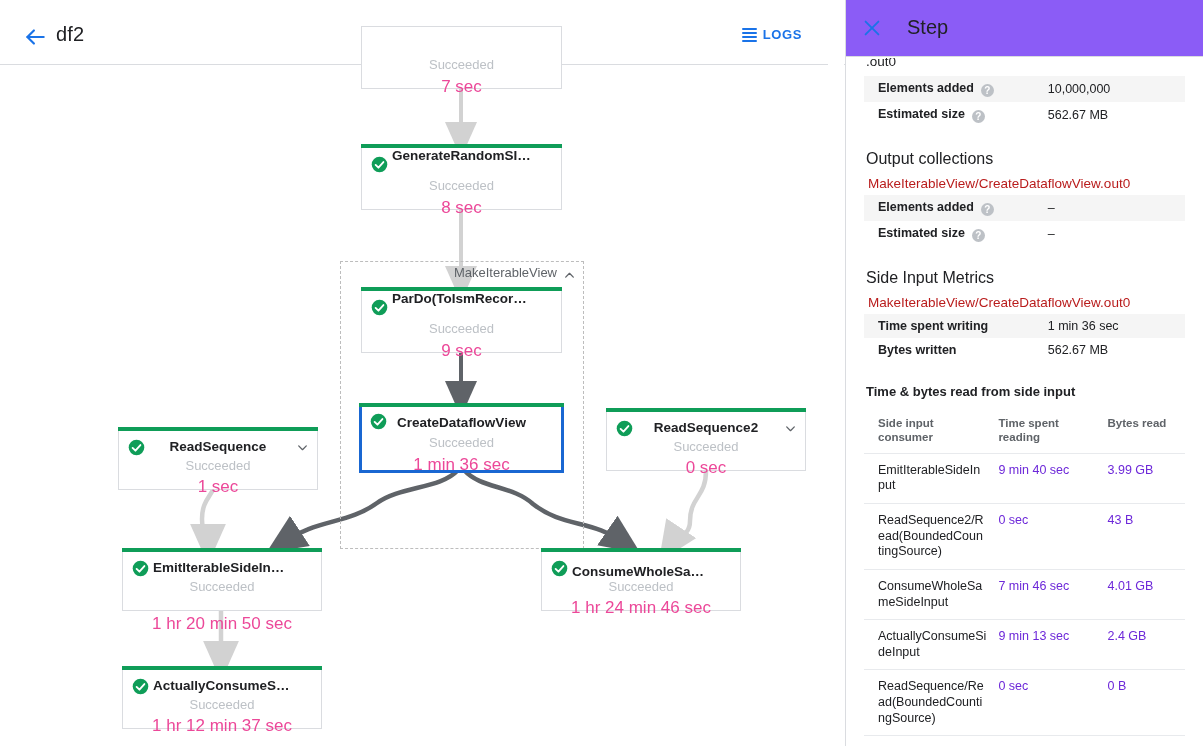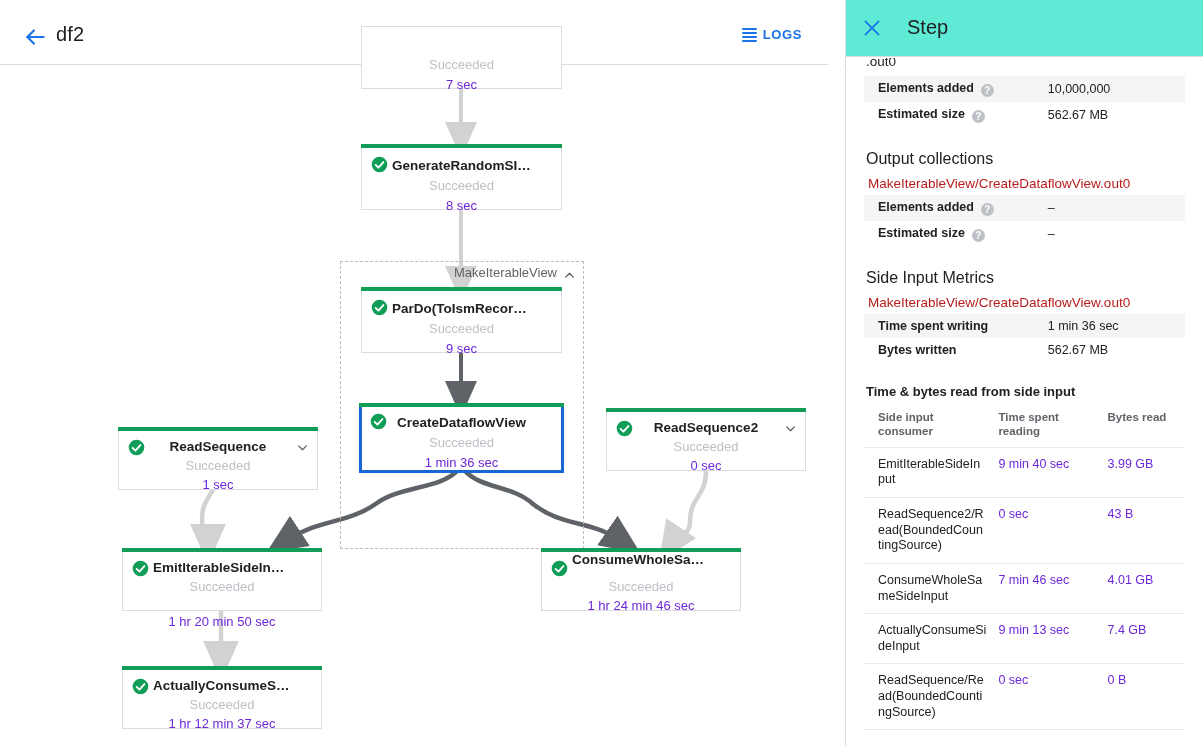--- a/index.html
+++ b/index.html
@@ -68,31 +68,31 @@
   .node .accent {
     position: absolute; left: -1px; right: -1px; top: -4px;
     height: 4px; background: #0f9d58;
   }
   .node.selected {
     border: 3px solid #1967d2;
     border-top: none;
   }
   .node.selected .accent { left: -3px; right: -3px; top: -4px; }
   .node .title {
-    position: absolute; left: 0; right: 0; top: 10px;
+    position: absolute; left: 0; right: 0; top: 0;
     text-align: center; font-size: 13.5px; font-weight: bold; color: #202124;
     padding: 0 30px; white-space: nowrap; overflow: hidden; text-overflow: ellipsis;
   }
   .node .status {
     position: absolute; left: 0; right: 0; top: 30px;
     text-align: center; font-size: 13px; color: #bdc1c6;
   }
   .node .duration {
     position: absolute; left: 0; right: 0; top: 50px;
-    text-align: center; font-size: 13px; color: #6d28d9;
+    text-align: center; font-size: 17px; color: #ec4899;
   }
   .node .check {
     position: absolute; left: 9px; top: 8px; width: 17px; height: 17px;
   }
   .node .node-chevron {
     position: absolute; right: 8px; top: 9px; width: 13px; height: 13px; color: #5f6368;
   }
   
   .node.clipped { border-top: 1px solid #dadce0; }
 
@@ -106,21 +106,21 @@
     background: #ffffff;
   }
 
   
   #right-pane {
     position: absolute; left: 846px; top: 0; width: 357px; height: 746px;
     background: #fff; overflow: hidden;
   }
   #right-header {
     position: absolute; left: 0; top: 0; width: 357px; height: 57px;
-    border-bottom: 1px solid #dadce0; background: #5eead4; text-align: right;
+    border-bottom: 1px solid #dadce0; background: #8b5cf6; text-align: right;
   }
   #close-icon {
     position: absolute; left: 15px; top: 17px; width: 22px; height: 22px;
     color: #1a73e8; cursor: pointer;
   }
   #right-title {
     position: absolute; left: 61px; top: 16px;
     font-size: 20px; color: #202124;
   }
   #right-body {
@@ -144,21 +144,21 @@
     font-weight: bold;
   }
   h3.section {
     font-size: 16px; font-weight: 400; color: #202124;
     margin: 22px 0 8px 2px;
   }
   .collection-name {
     font-size: 13.5px; color: #b91c1c; margin: 0 0 2px 4px; word-break: break-all;
   }
   h4.subsection {
-    font-size: 13px; font-weight: bold; color: #202124; margin: 22px 0 8px 2px;
+    font-size: 13px; font-weight: bold; color: #202124; margin: 22px 0 14px 2px;
   }
   table.side { width: 100%; border-collapse: collapse; margin-top: 2px; }
   table.side th {
     font-size: 11.5px; font-weight: bold; color: #5f6368; text-align: left;
     padding: 3px 6px 8px 14px; vertical-align: top; line-height: 1.25;
   }
   table.side th.c2, table.side th.c3 { padding-left: 6px; }
   table.side td {
     font-size: 12.5px; color: #6d28d9; padding: 9px 6px 9px 14px;
     vertical-align: top; border-top: 1px solid #e8eaed; line-height: 1.25;
@@ -328,21 +328,21 @@
       </div>
 
       <div class="node" style="left:541px; top:495px; width:200px; height:59px;">
         <div class="accent"></div>
         <span class="check">
           <svg viewBox="0 0 24 24" width="17" height="17">
               <circle cx="12" cy="12" r="11" fill="#0f9d58"></circle>
               <polyline points="6.5,12.5 10.5,16.5 17.5,8.5" fill="none" stroke="#fff" stroke-width="2.6" stroke-linecap="round" stroke-linejoin="round"></polyline>
             </svg>
         </span>
-        <div class="title" style="top:0;">ConsumeWholeSameSi…</div>
+        <div class="title" style="top:12px;">ConsumeWholeSameSi…</div>
         <div class="status" style="top:27px;">Succeeded</div>
         <div class="duration" style="top:46px;">1 hr 24 min 46 sec</div>
       </div>
 
       <div class="node" style="left:122px; top:613px; width:200px; height:59px;">
         <div class="accent"></div>
         <span class="check">
           <svg viewBox="0 0 24 24" width="17" height="17">
               <circle cx="12" cy="12" r="11" fill="#0f9d58"></circle>
               <polyline points="6.5,12.5 10.5,16.5 17.5,8.5" fill="none" stroke="#fff" stroke-width="2.6" stroke-linecap="round" stroke-linejoin="round"></polyline>
@@ -444,21 +444,21 @@
             <td class="c3">43 B</td>
           </tr>
           <tr>
             <td class="c1">ConsumeWholeSameSideInput</td>
             <td class="c2">7 min 46 sec</td>
             <td class="c3">4.01 GB</td>
           </tr>
           <tr>
             <td class="c1">ActuallyConsumeSideInput</td>
             <td class="c2">9 min 13 sec</td>
-            <td class="c3">7.4 GB</td>
+            <td class="c3">2.4 GB</td>
           </tr>
           <tr>
             <td class="c1">ReadSequence/Read(BoundedCountingSource)</td>
             <td class="c2">0 sec</td>
             <td class="c3">0 B</td>
           </tr>
           <tr class="spacer">
               <td colspan="3"></td>
             </tr>
         </tbody>

